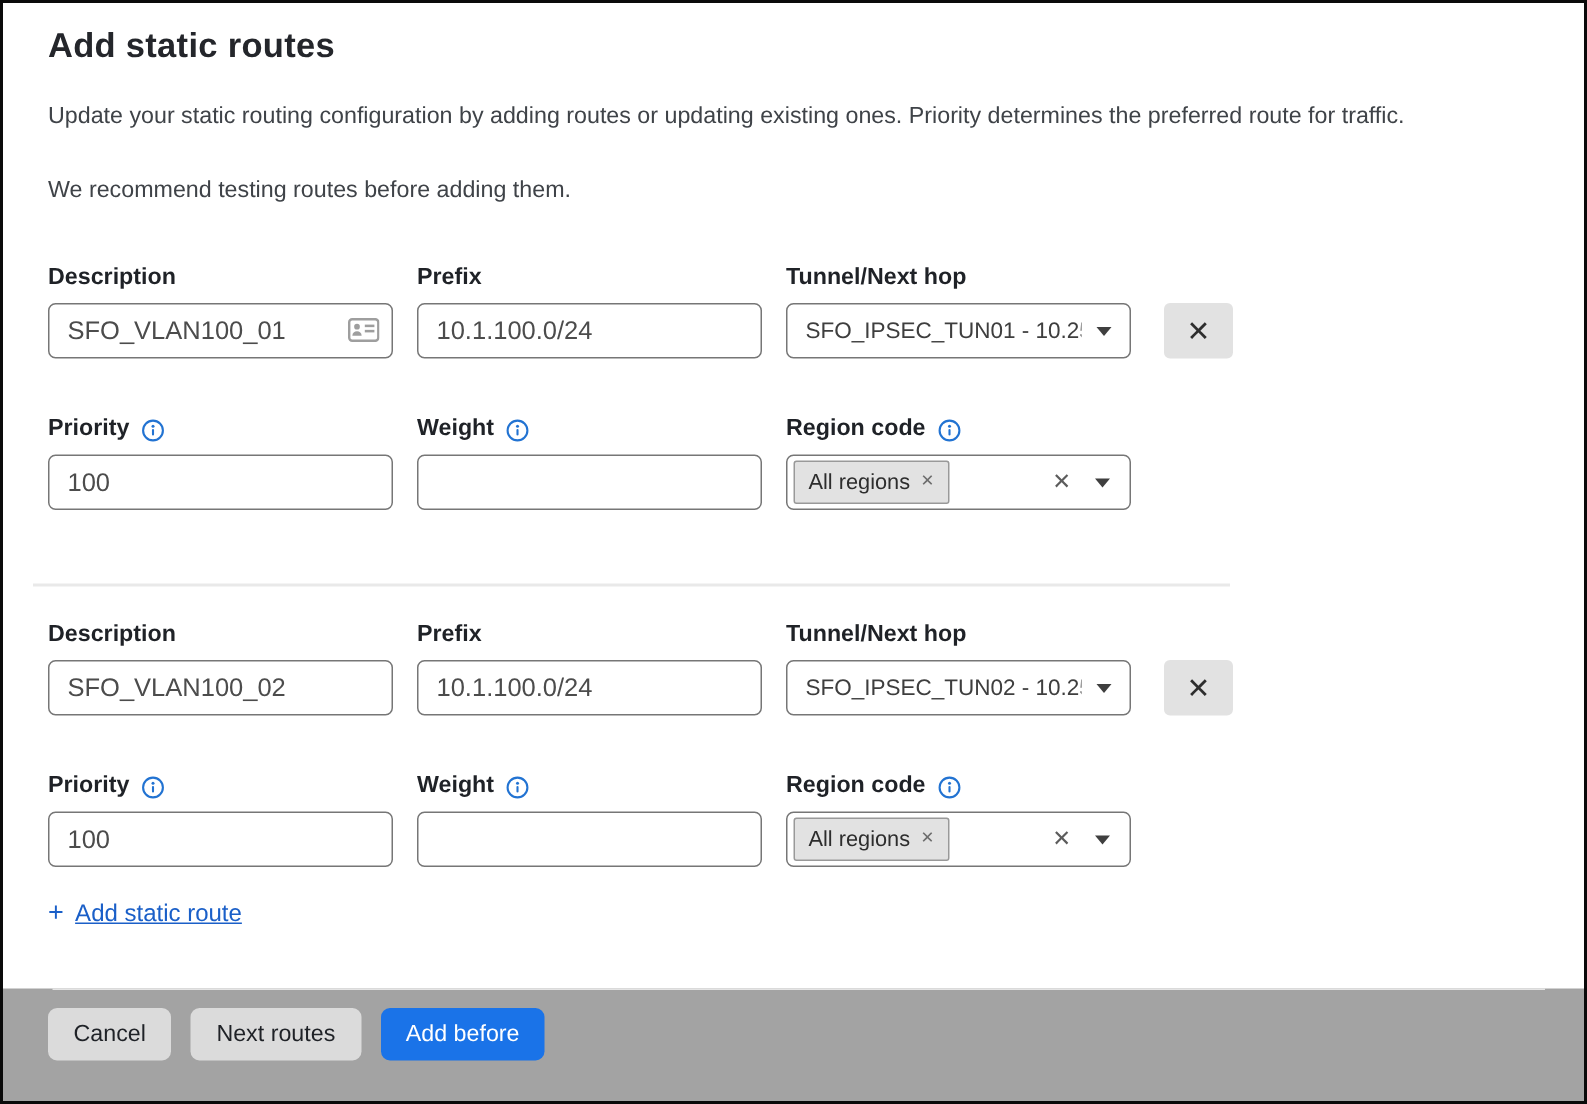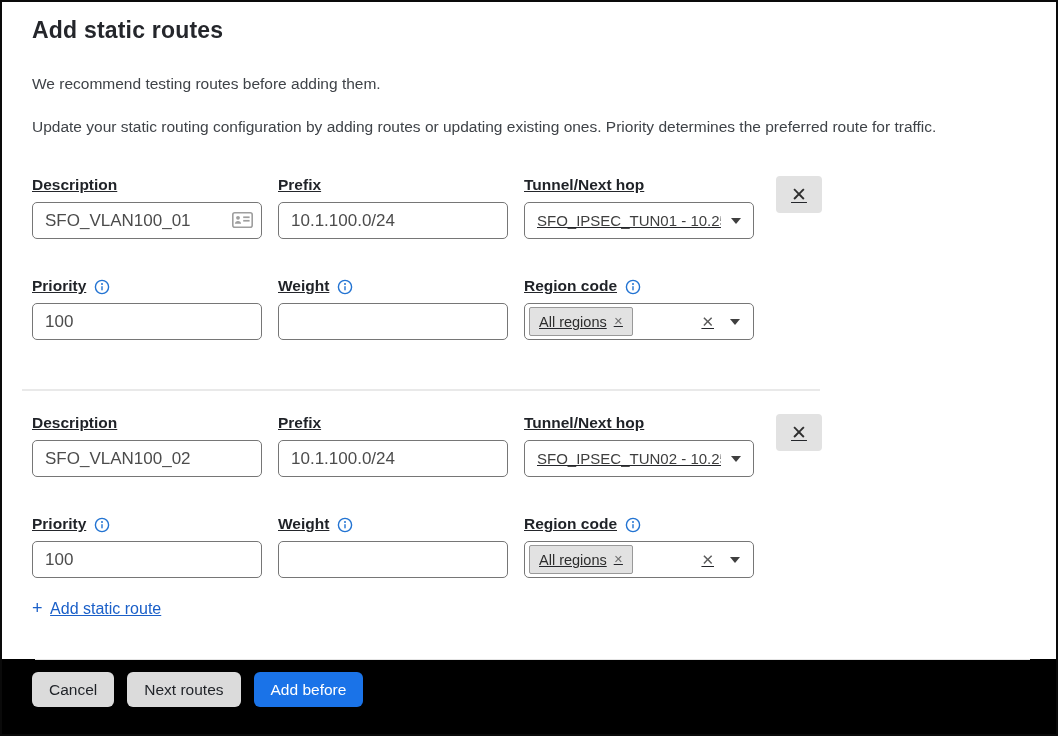--- a/index.html
+++ b/index.html
@@ -20,22 +20,21 @@
     letter-spacing: 0.2px;
     color: #24262b;
   }
   .intro-line { font-size: 15.5px; color: #3f4348; }
   .intro-line.first { margin-top: 25px; }
   .intro-line.second { margin-top: 31px; }
 
   .field-row {
     display: flex;
     gap: 16px;
-    align-items: flex-start;
-    text-decoration: underline;
+    align-items: flex-end;
   }
   .row-a-1 { margin-top: 40px; }
   .row-b { margin-top: 38px; }
   .row-a-2 { margin-top: 23px; }
 
   .field { width: 230px; }
   .field-label {
     display: flex; align-items: center; gap: 8px;
     font-size: 15.5px; font-weight: 700; color: #1f2227;
     margin-bottom: 8px;
@@ -105,39 +104,39 @@
     width: 798px;
     border: none;
     border-top: 2px solid #e9e9e9;
   }
 
   .add-link-row { margin-top: 20px; font-size: 16px; }
   .add-link { color: #1a5fc8; text-decoration: none; cursor: pointer; }
   .add-link .plus { font-size: 18px; text-decoration: none; margin-right: 4px; }
   .add-link .link-text { text-decoration: underline; }
 
-  .footer { position: absolute; left: 0; right: 0; bottom: 0; background: #000000; margin-top: 24px; }
+  .footer { position: absolute; left: 0; right: 0; bottom: 0; background: #a3a3a3; margin-top: 24px; }
   .footer-line { border: none; border-top: 1px solid #e4e4e4; margin: 0 26px 0 33px; }
   .footer-buttons { display: flex; gap: 13px; padding: 12px 0 27px 30px; }
   .btn {
     height: 35px; border: none; border-radius: 6px;
     padding: 0 17px; font-size: 15.5px;
     font-family: "Liberation Sans", sans-serif;
     cursor: default;
   }
   .btn-gray { background: #dbdbdb; color: #1f2227; }
   .btn-primary { background: #1a73e8; color: #ffffff; }
 </style>
 </head>
 <body>
 
 <div class="content">
   <h1 class="dialog-title">Add static routes</h1>
+  <p class="intro-line first">Update your static routing configuration by adding routes or updating existing ones. Priority determines the preferred route for traffic.</p>
   <p class="intro-line second">We recommend testing routes before adding them.</p>
-  <p class="intro-line first">Update your static routing configuration by adding routes or updating existing ones. Priority determines the preferred route for traffic.</p>
 
   <div>
     <div class="field-row row-a-1">
       <div class="field">
         <div class="field-label">Description</div>
         <div class="input-wrap has-icon">
           <input class="text-input" type="text" value="SFO_VLAN100_01" style="">
           <span class="autofill-icon">
             <svg width="21" height="16" viewBox="0 0 21 16">
               <rect x="0.8" y="0.8" width="19.4" height="14.4" rx="2" fill="none" stroke="#9e9e9e" stroke-width="1.6"></rect>

